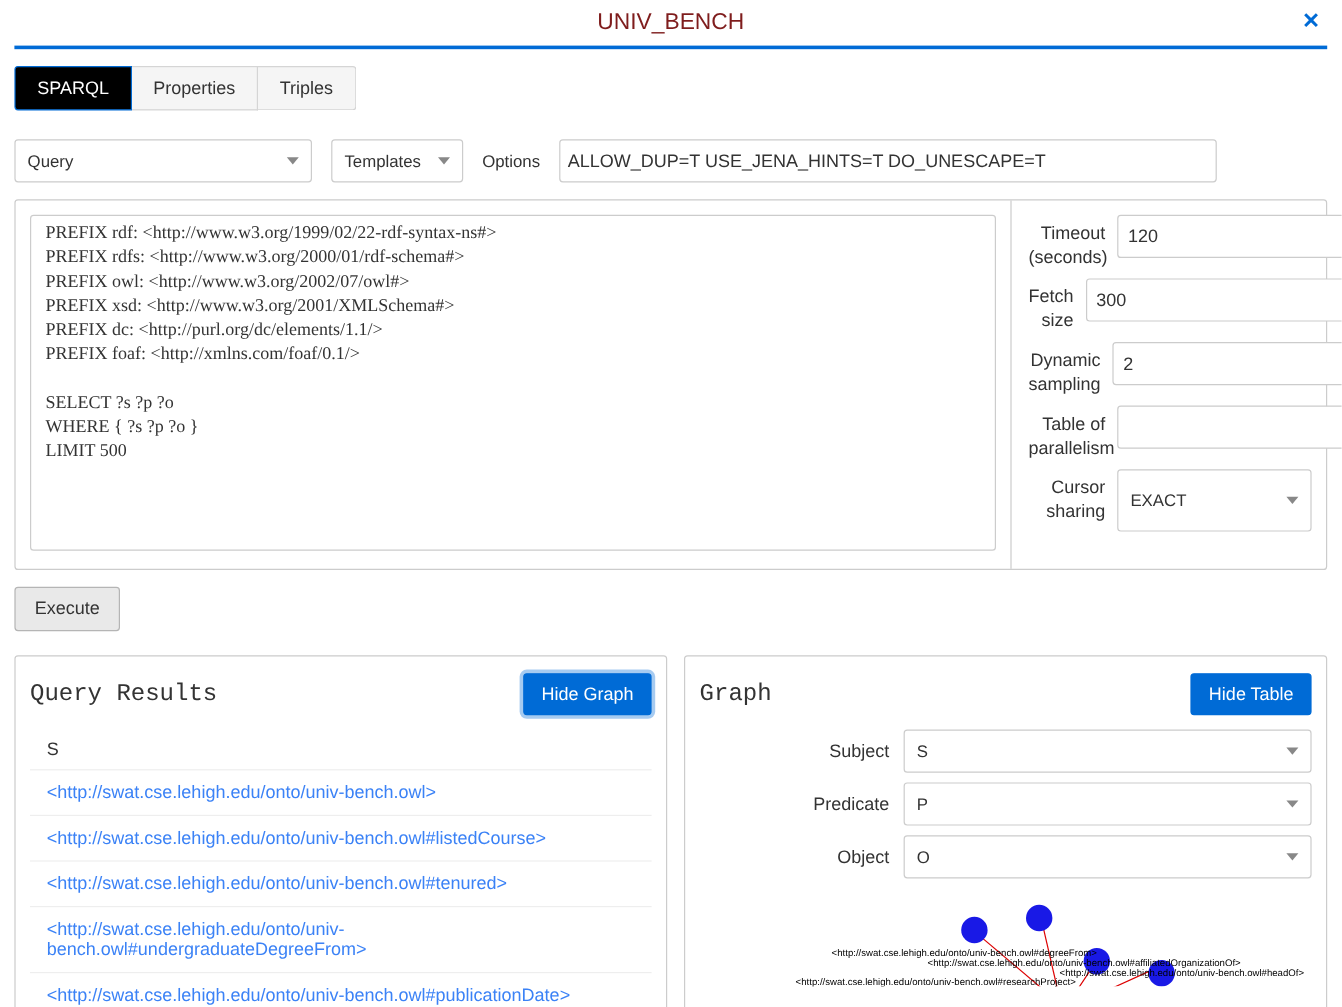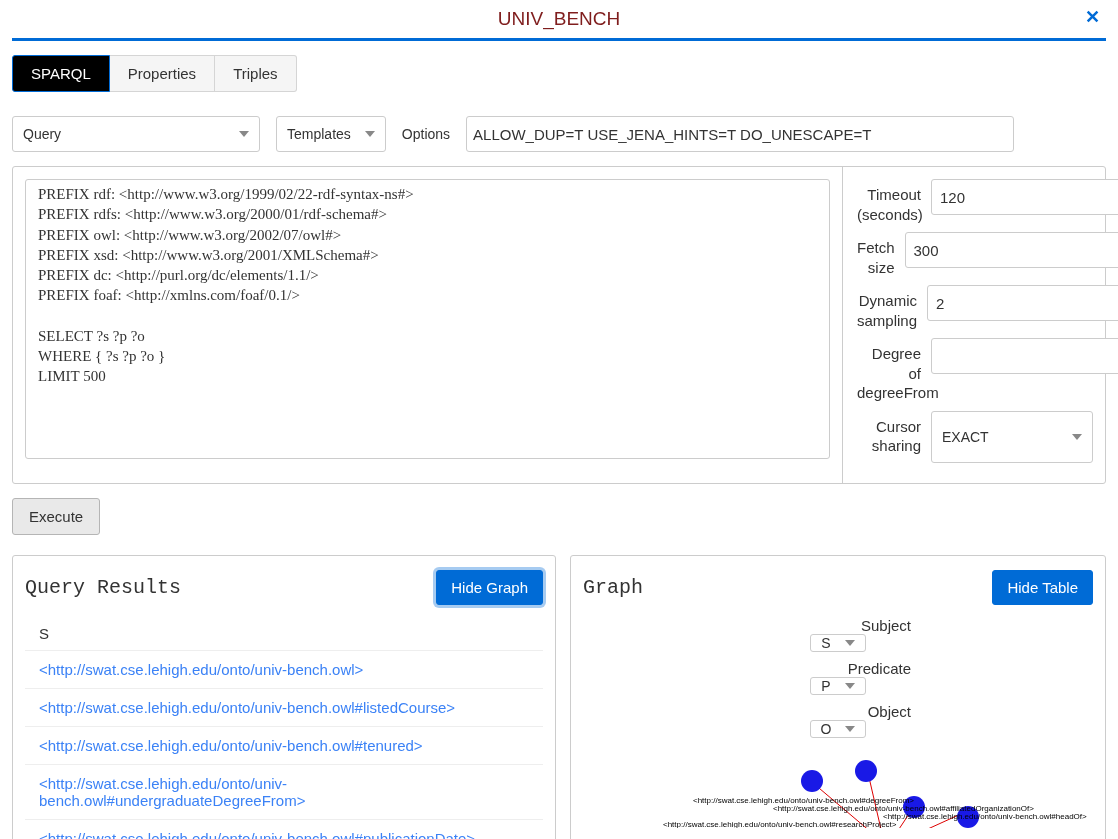--- a/index.html
+++ b/index.html
@@ -34,21 +34,21 @@
 .results-card, .graph-card { border: 1px solid #ccc; border-radius: 3px; padding: 14px 12px; }
 .results-card { width: 544px; }
 .graph-card { flex: 1; }
 .card-header { display: flex; align-items: center; justify-content: space-between; margin-bottom: 12px; }
 .card-title { font-size: 20px; font-weight: 400; color: #333; font-family: Liberation Mono, monospace; }
 .primary-btn { padding: 8px 14px; background: #006bd6; color: #fff; border: 1px solid #006bd6; border-radius: 3px; cursor: pointer; font-size: 15px; }
 .primary-btn.focused { box-shadow: 0 0 0 3px rgba(0,107,214,0.35); }
 .tbl-head { padding: 8px 14px; color: #333; font-size: 15px; border-bottom: 1px solid #eee; }
 .tbl-row { padding: 10px 14px; border-bottom: 1px solid #eee; font-size: 15px; color: #3b82f6; }
 .graph-controls { margin-bottom: 20px; }
-.graph-ctrl-row { display: flex; align-items: center; margin-bottom: 8px; flex-direction: column; }
+.graph-ctrl-row { display: flex; align-items: center; margin-bottom: 8px; }
 .graph-ctrl-label { width: 170px; text-align: right; padding-right: 12px; font-size: 15px; color: #333; }
 .graph-ctrl-select { flex: 1; height: 36px; }
 .graph-viz { position: relative; height: 70px; overflow: hidden; }
 .node { position: absolute; width: 22px; height: 22px; border-radius: 50%; background: #1919e6; }
 .node-lbl { position: absolute; font-size: 8px; color: #000; white-space: nowrap; }
 .edge-svg { position: absolute; top: 0; left: 0; width: 100%; height: 100%; }
 </style>
 </head>
 <body>
 
@@ -97,21 +97,21 @@
       </div>
       <div class="side-row">
         <div class="side-label">Fetch size</div>
         <input class="side-input" value="300" style="">
       </div>
       <div class="side-row">
         <div class="side-label">Dynamic sampling</div>
         <input class="side-input" value="2" style="">
       </div>
       <div class="side-row">
-        <div class="side-label">Degree of degreeFrom</div>
+        <div class="side-label">Table of parallelism</div>
         <input class="side-input" value="" style="">
       </div>
       <div class="side-row">
         <div class="side-label">Cursor sharing</div>
         <div class="select-wrap side-select">
           <span>EXACT</span>
           <span class="caret"></span>
         </div>
       </div>
     </div>

